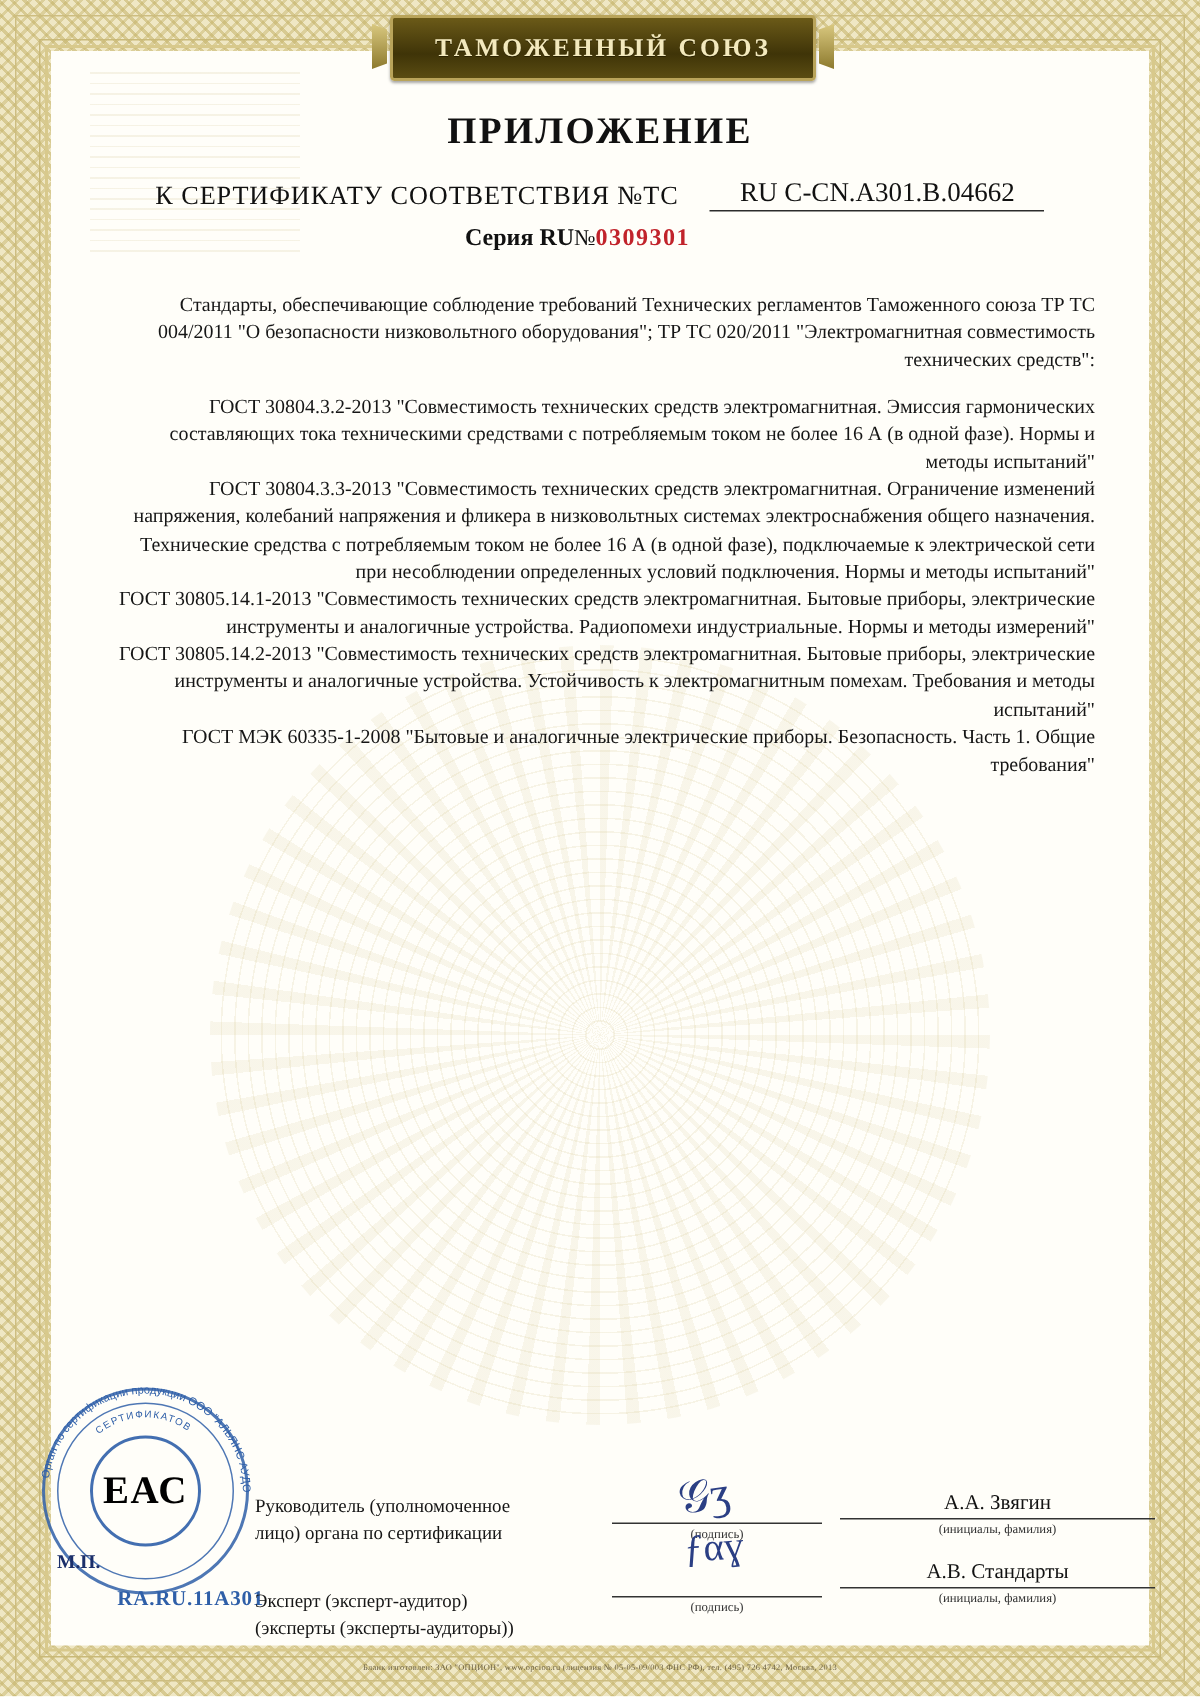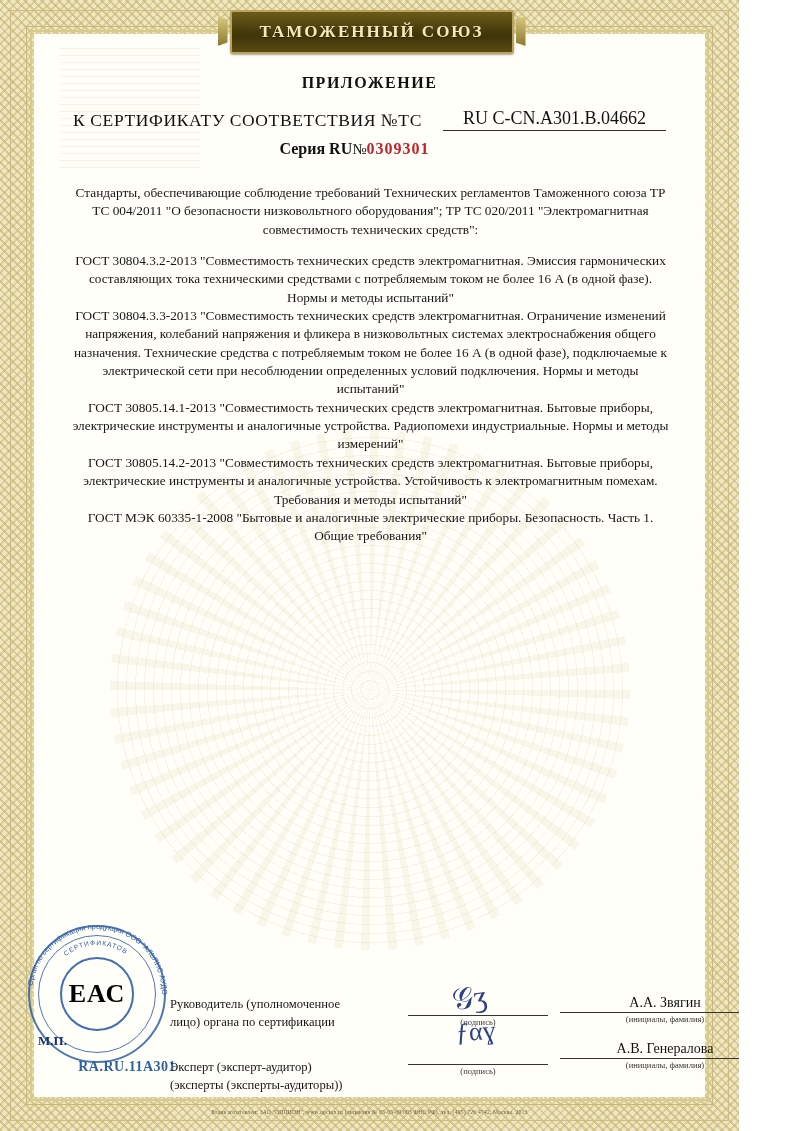--- a/index.html
+++ b/index.html
@@ -5,21 +5,21 @@
   html, body {
     margin: 0;
     padding: 0;
     background: #ffffff;
   }
   body {
     font-family: "Liberation Serif", serif;
   }
   .page {
     position: relative;
-    width: 739px;
+    width: 800px;
     height: 1131px;
     overflow: hidden;
     background: #fdfdf7;
   }
 
   
   .border-outer {
     position: absolute;
     inset: 0;
     background:
@@ -101,21 +101,21 @@
     text-shadow: 0 1px 0 #2a2200;
   }
 
   
   .content {
     position: absolute;
     left: 46px; top: 56px; right: 46px; bottom: 46px;
   }
   .doc-title {
     text-align: center;
-    font-size: 16px;
+    font-size: 25px;
     font-weight: bold;
     letter-spacing: 1.5px;
     margin-top: 18px;
     color: #111;
   }
   .cert-line {
     margin-top: 16px;
     display: flex;
     align-items: flex-end;
     justify-content: center;
@@ -158,21 +158,21 @@
     font-family: "Liberation Serif", serif;
   }
 
   
   .body-text {
     margin-top: 26px;
     padding: 0 24px 0 26px;
     font-size: 13.3px;
     line-height: 1.38;
     color: #161616;
-    text-align: center;
+    text-align: right;
   }
   .body-text p { margin: 0; }
   .body-text p.gap { margin-top: 13px; }
 
   
   .footer {
     position: absolute;
     left: 60px; right: 46px; bottom: 52px;
   }
   .sign-grid {
@@ -382,21 +382,21 @@
         </div>
       </div>
 
       <div class="scribble scr1">𝒢ʒ</div>
       <div class="scribble scr2">ƒαɣ</div>
 
       <div class="sig-right">
         <div class="sig-name">А.А. Звягин</div>
         <div class="sig-cap">(инициалы, фамилия)</div>
         <div class="block2">
-          <div class="sig-name">А.В. Генералова</div>
+          <div class="sig-name">А.В. Стандарты</div>
           <div class="sig-cap">(инициалы, фамилия)</div>
         </div>
       </div>
     </div>
   </div>
 
   <div class="microprint">Бланк изготовлен: ЗАО "ОПЦИОН", www.opcion.ru (лицензия № 05-05-09/003 ФНС РФ), тел. (495) 726 4742, Москва, 2013</div>
 </div>
 
 </body></html>

